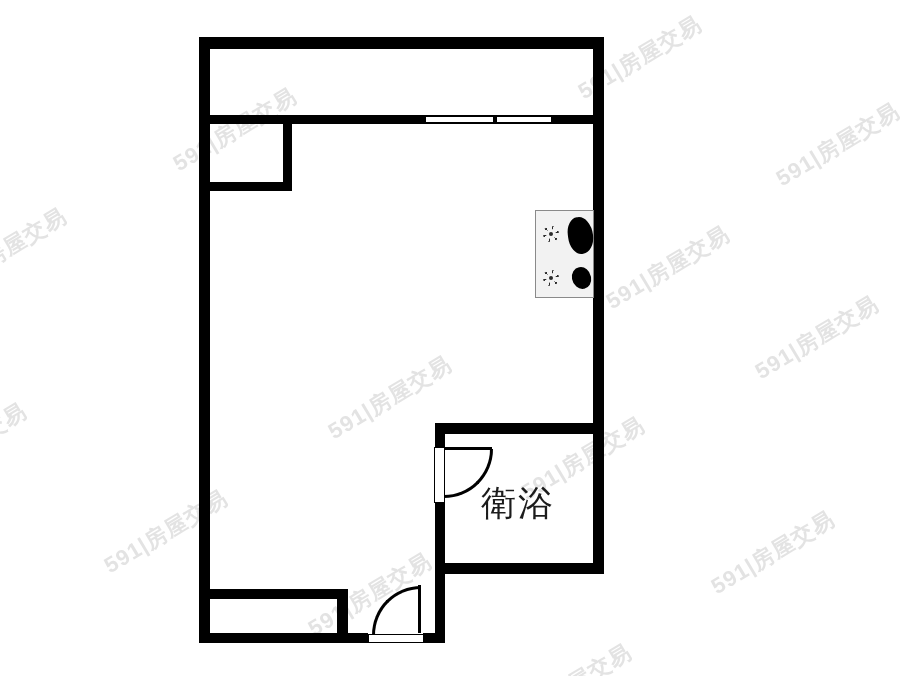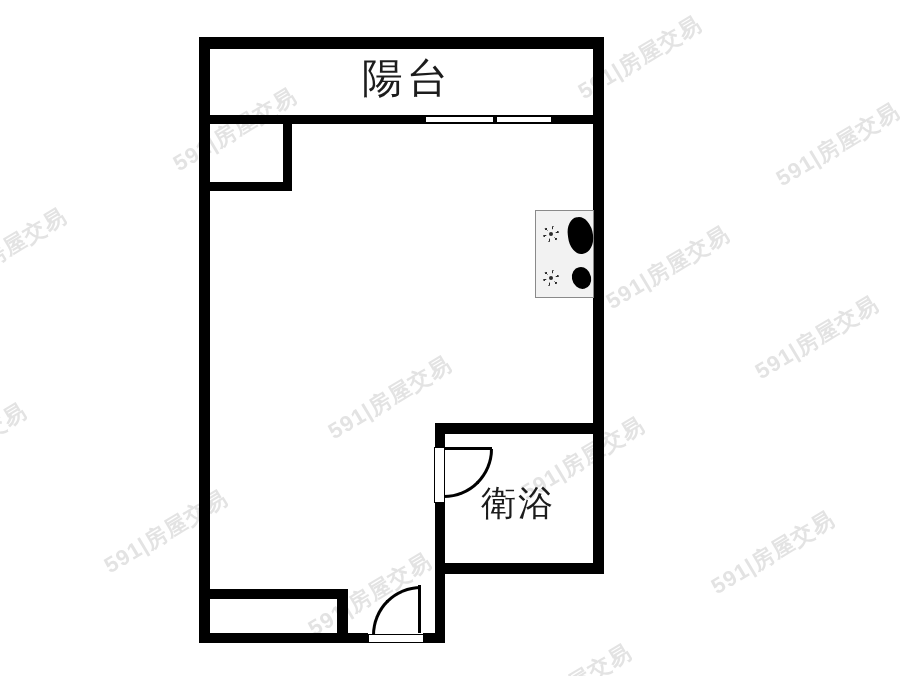--- a/index.html
+++ b/index.html
@@ -133,16 +133,15 @@
   <div class="leaf" style="left:418px;top:585px;width:3px;height:48px;"></div>
   <div class="arc entry"></div>
 
   <div class="stove">
     <div class="burner big"></div>
     <div class="burner small"></div>
     <div class="knob k1"></div>
     <div class="knob k2"></div>
   </div>
 
-  <div class="room-label balcony">陽台</div>
   <div class="room-label bath">衛浴</div>
 
 </div>
 
 </body></html>

